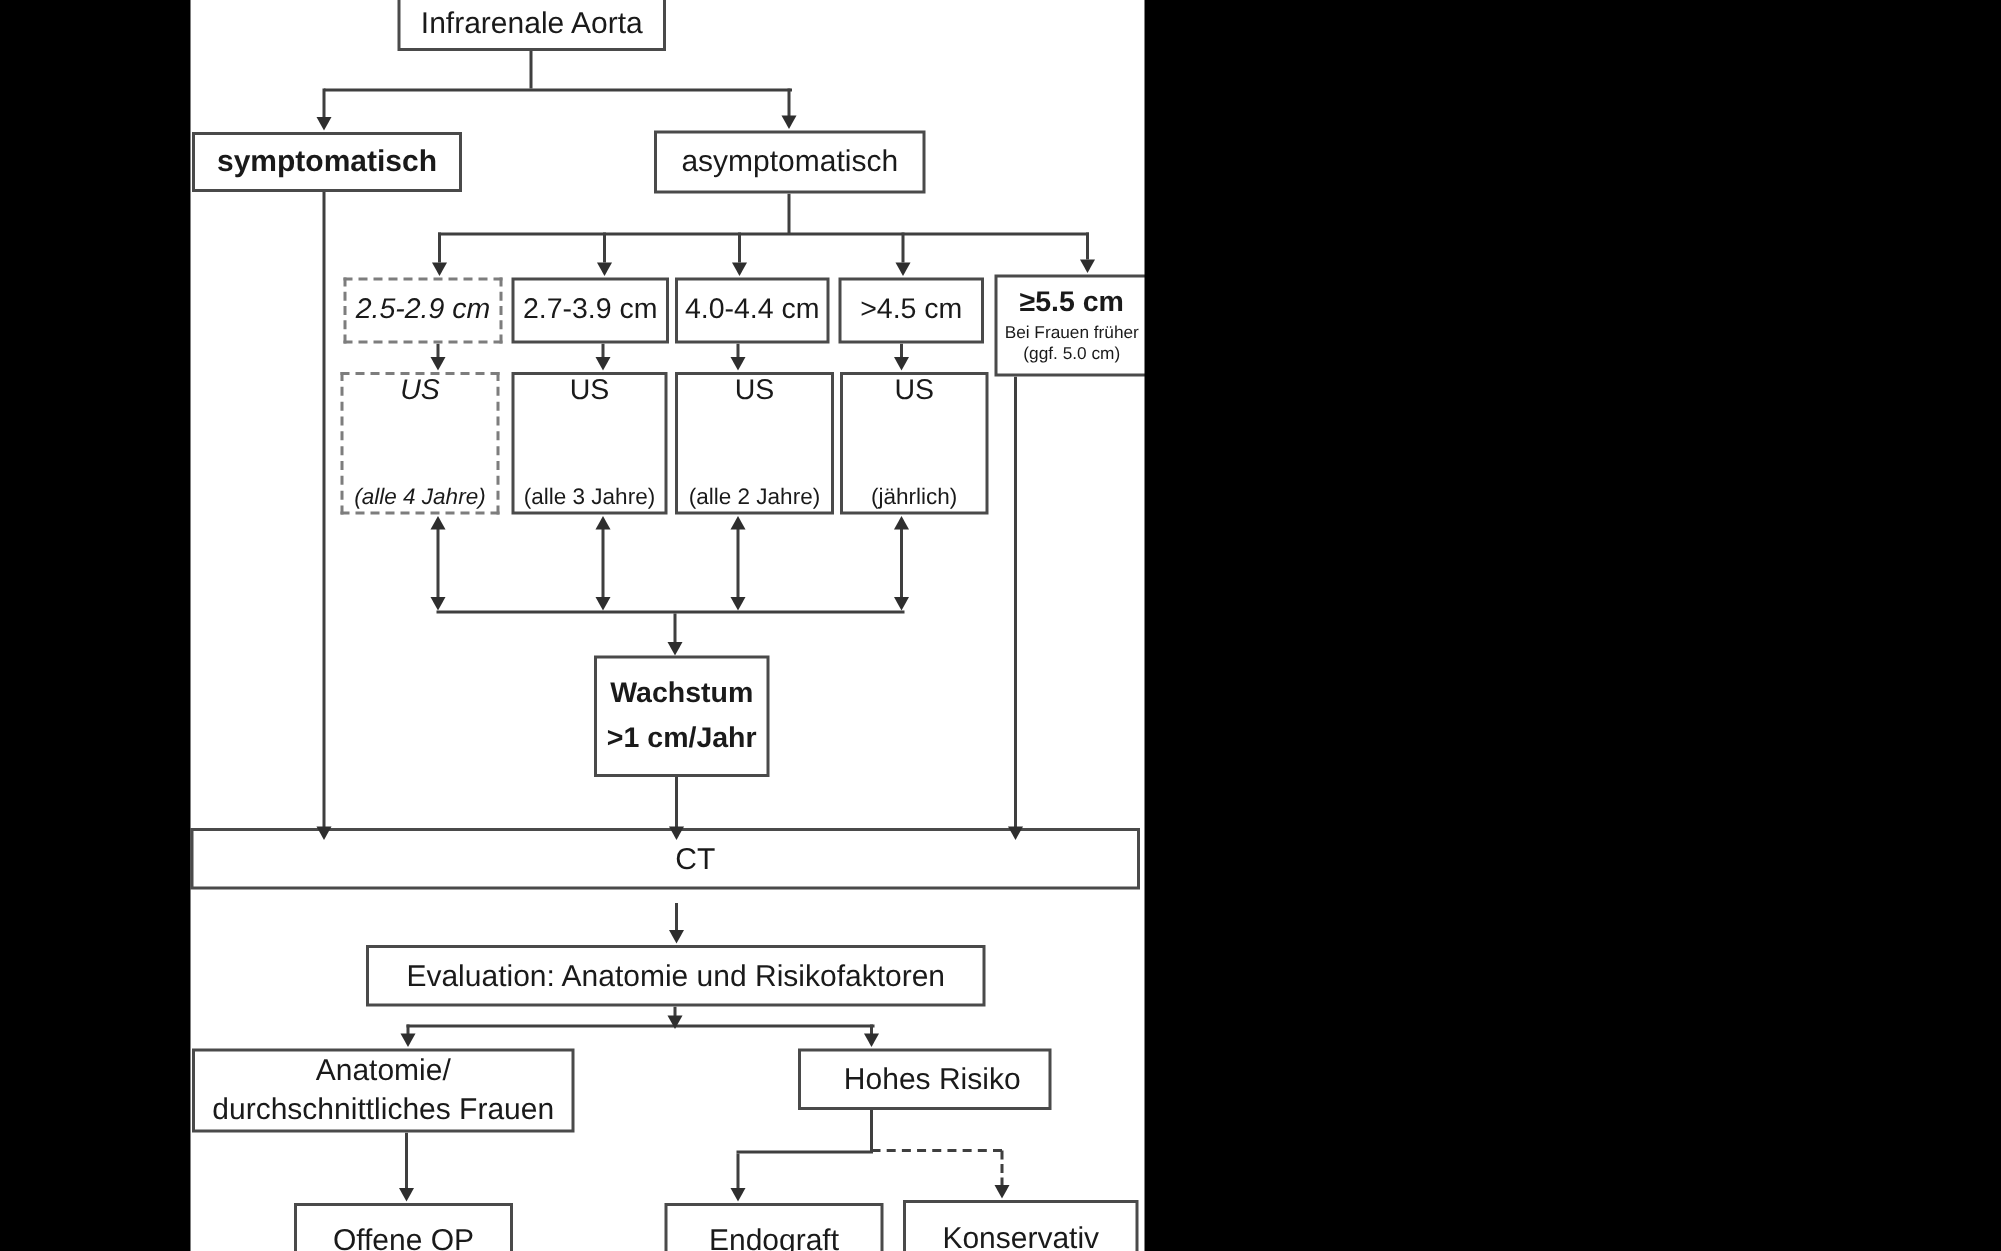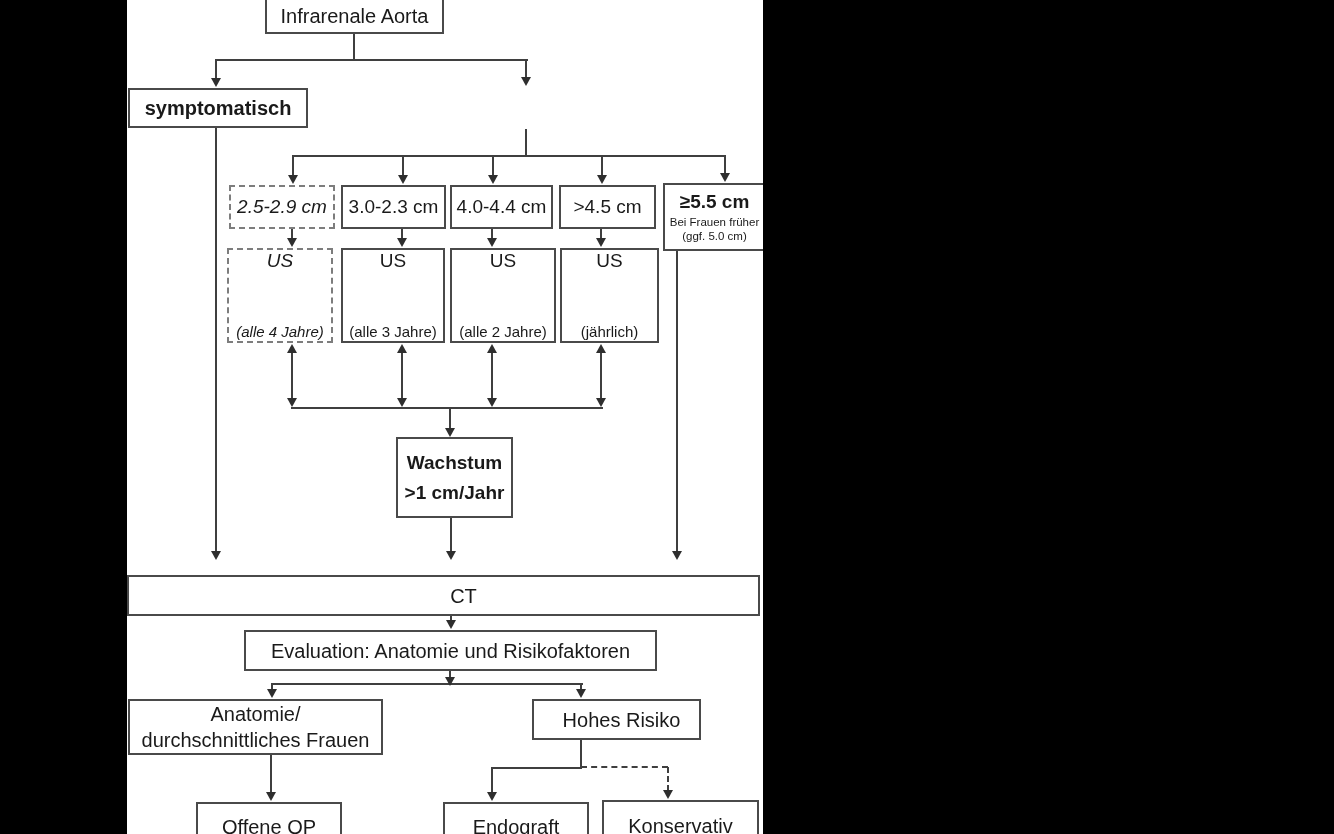--- a/index.html
+++ b/index.html
@@ -36,26 +36,29 @@
 
 <div id="screen">
 
   <div class="node" style="left:265px;top:-2px;width:179px;height:36px;">
       <span>Infrarenale Aorta</span>
     </div>
 
   <div class="node b" style="left:128px;top:88px;width:180px;height:40px;">
       <span>symptomatisch</span>
     </div>
+  <div class="node" style="left:436px;top:87px;width:181px;height:42px;">
+      <span>asymptomatisch</span>
+    </div>
 
   <div class="node dashedbox fs19" style="left:229px;top:185px;width:106px;height:44px;">
       <span>2.5-2.9 cm</span>
     </div>
   <div class="node fs19" style="left:341px;top:185px;width:105px;height:44px;">
-      <span>3.0-2.3 cm</span>
+      <span>2.7-3.9 cm</span>
     </div>
   <div class="node fs19" style="left:450px;top:185px;width:103px;height:44px;">
       <span>4.0-4.4 cm</span>
     </div>
   <div class="node fs19" style="left:559px;top:185px;width:97px;height:44px;">
       <span>&gt;4.5 cm</span>
     </div>
   <div class="node" style="left:663px;top:183px;width:103px;height:68px;">
     <span class="b fs19">≥5.5 cm</span>
     <span class="note">Bei Frauen früher</span>
@@ -77,21 +80,21 @@
   <div class="node fs19" style="left:560px;top:248px;width:99px;height:95px;">
     <span>US</span>
     <span class="sub">(jährlich)</span>
   </div>
 
   <div class="node b fs19" style="left:396px;top:437px;width:117px;height:81px;line-height:1.55;">
     <span>Wachstum</span>
     <span>&gt;1 cm/Jahr</span>
   </div>
 
-  <div class="node" style="left:127px;top:575px;width:633px;height:41px;padding-left:40px;">
+  <div class="node" style="left:127px;top:552px;width:633px;height:41px;padding-left:40px;">
       <span>CT</span>
     </div>
 
   <div class="node" style="left:244px;top:630px;width:413px;height:41px;">
       <span>Evaluation: Anatomie und Risikofaktoren</span>
     </div>
 
   <div class="node" style="left:128px;top:699px;width:255px;height:56px;">
     <span>Anatomie/</span>
     <span>durchschnittliches Frauen</span>

